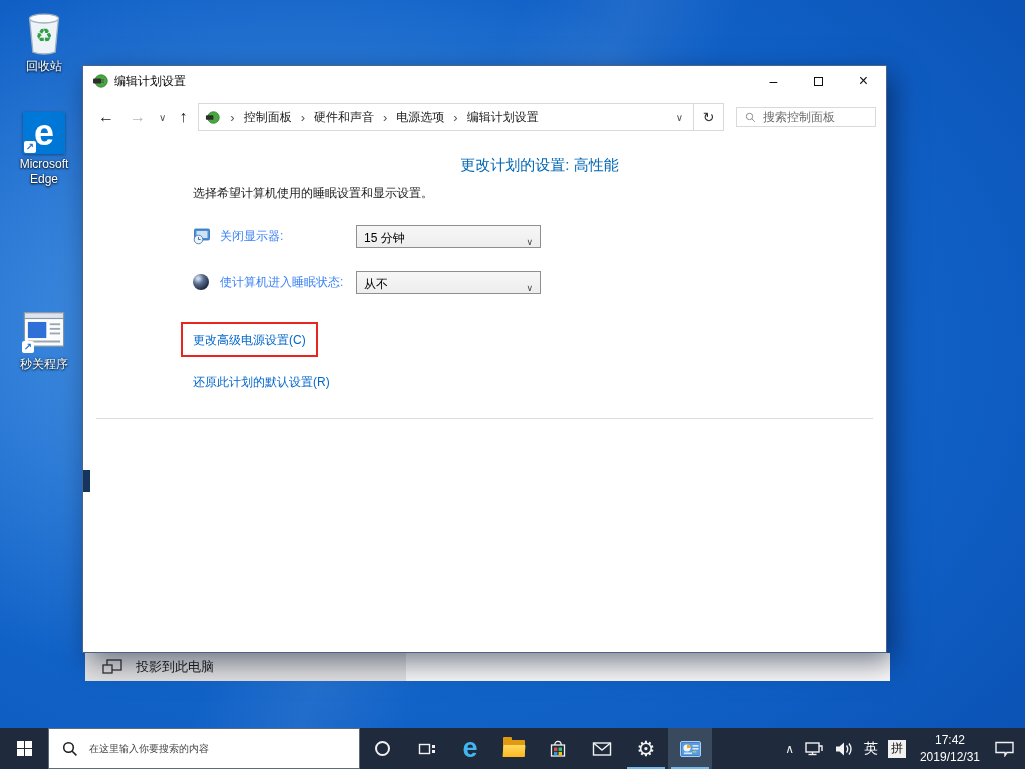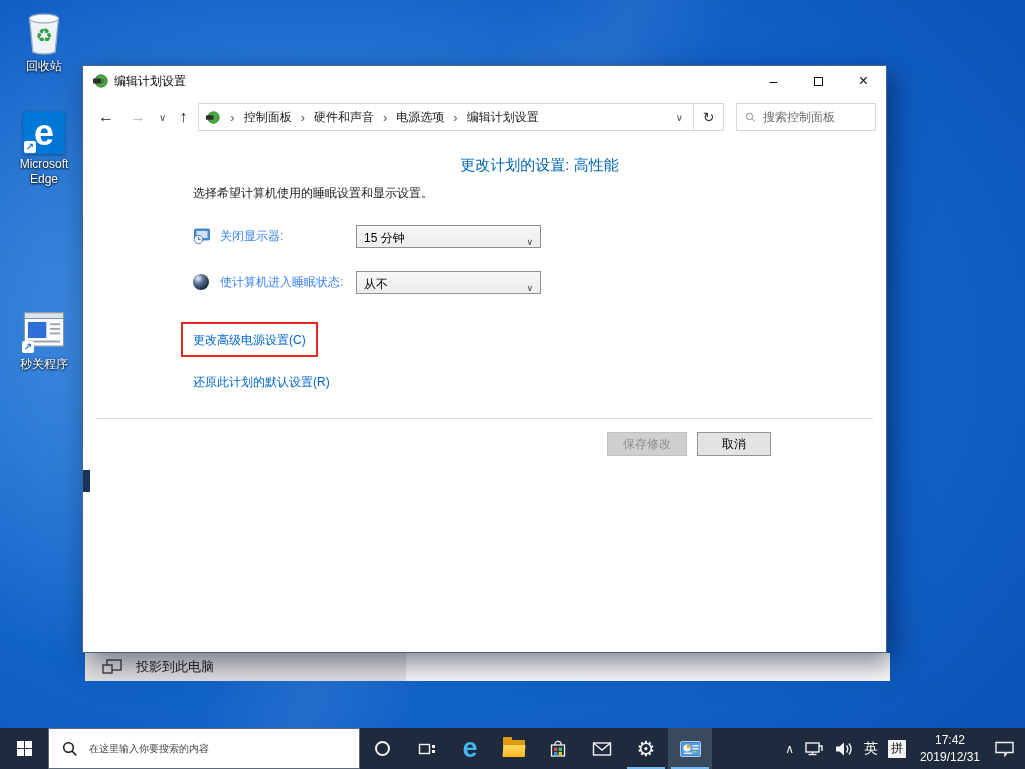--- a/index.html
+++ b/index.html
@@ -37,21 +37,21 @@
   .nav { font-size: 16px; padding: 0 5px; color: #1b1b1b; }
   .nav.disabled { color: #b9b9b9; }
   .nav.small { font-size: 10px; color: #555; padding: 0 2px; }
   .addr-group { flex: 1; height: 28px; border: 1px solid #d9d9d9; display: flex; align-items: center; }
   .addr { flex: 1; display: flex; align-items: center; padding: 0 6px; height: 100%; }
   .crumb { font-size: 12px; color: #1b1b1b; padding: 0 2px; white-space: nowrap; }
   .crumb-sep { font-size: 13px; color: #555; padding: 0 7px; }
   .addr-chevron { font-size: 10px; color: #555; padding: 0 10px; }
   .refresh-btn { width: 30px; height: 100%; border-left: 1px solid #d9d9d9; display: flex; align-items: center;
     justify-content: center; font-size: 14px; color: #333; }
-  .cp-search { width: 140px; height: 28px; border: 1px solid #d9d9d9; display: flex; align-items: center;
+  .cp-search { width: 140px; height: 20px; border: 1px solid #d9d9d9; display: flex; align-items: center;
     padding: 0 8px; gap: 7px; margin-left: 6px; }
   .cp-search input { border: none; outline: none; width: 100%; font-size: 12px; color: #444;
     font-family: inherit; background: transparent; }
   .cp-search input::placeholder { color: #6d6d6d; opacity: 1; }
 
   .page { flex: 1; position: relative; background: #fff; overflow: hidden; }
   .content { padding: 18px 0 0 110px; }
   .heading { font-size: 15px; color: #0066b4; font-weight: normal; text-align: center; }
   .desc { font-size: 12px; color: #1b1b1b; margin-top: 10px; }
   .setting-row { display: flex; align-items: center; margin-top: 22px; height: 24px; }
@@ -249,24 +249,20 @@
           <div class="red-box">
             <a class="cp-link" href="#">更改高级电源设置(C)</a>
           </div>
           <div class="link2">
             <a class="cp-link" href="#">还原此计划的默认设置(R)</a>
           </div>
         </div>
       </div>
 
       <div class="hr"></div>
-      <div class="btn-row">
-        <div class="btn save">保存修改</div>
-        <div class="btn cancel">取消</div>
-      </div>
     </div>
   </div>
 
   <div class="taskbar">
     <div class="tb-start">
       <span class="win-logo">
           <i></i>
           <i></i>
           <i></i>
           <i></i>

